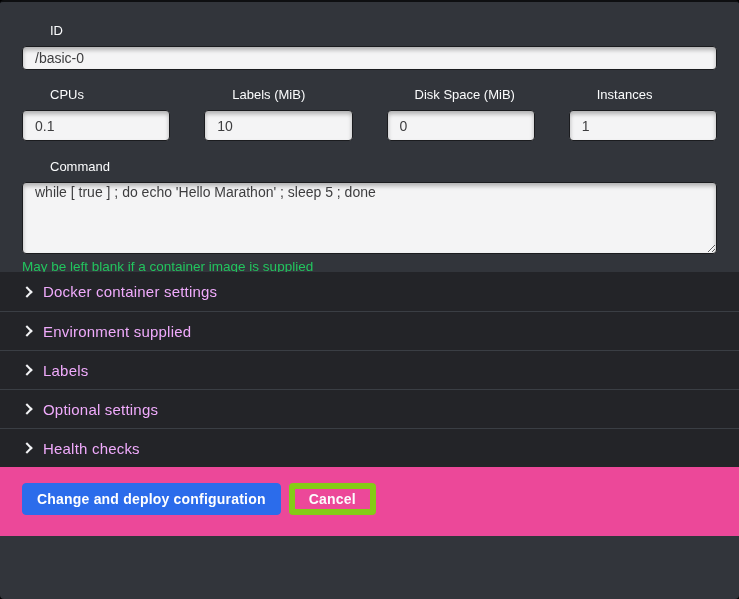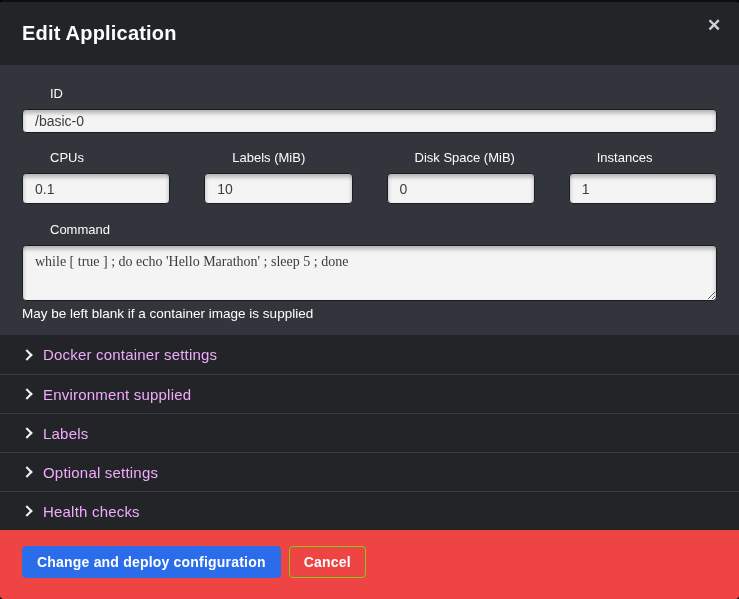--- a/index.html
+++ b/index.html
@@ -76,31 +76,30 @@
   }
   .grid-4 {
     margin-top: 17px;
     display: grid;
     grid-template-columns: repeat(4, 1fr);
     gap: 34px;
   }
   .grid-4 .text-input { height: 31px; }
   .command-block { margin-top: 18px; }
   .command-textarea {
-    height: 56px;
-    padding: 7px 12px;
+    height: 72px;
+    padding: 0 12px;
     line-height: 1.35;
     resize: both;
     display: block;
-    font-family: Liberation Serif, serif;
   }
   .help-text {
     margin-top: 5px;
     font-size: 13.5px;
-    color: #ffffff;
+    color: #22c55e;
   }
   
   .sections {
     background: #232428;
     height: 195px;
     flex: 0 0 auto;
   }
   .section-row {
     height: 39px;
     display: flex;
@@ -123,21 +122,21 @@
     flex: 0 0 auto;
   }
   .section-label {
     font-size: 15px;
     font-weight: 400;
     color: #f0abfc;
     letter-spacing: .2px;
   }
   
   .modal-footer {
-    background: #ef4444;
+    background: #ec4899;
     height: 69px;
     flex: 0 0 auto;
     display: flex;
     align-items: flex-start;
     padding: 16px 22px 0 22px;
     gap: 8px;
   }
   .btn {
     height: 32px;
     border-radius: 4px;
@@ -148,33 +147,29 @@
     cursor: pointer;
     letter-spacing: .2px;
   }
   .btn-primary {
     background: var(--accent, #2b6ceb);
     border: 1px solid var(--accent, #2b6ceb);
     color: #ffffff;
   }
   .btn-cancel {
     background: transparent;
-    border: 1px solid #84cc16;
+    border: 6px solid #84cc16;
     color: #fbfcfd;
   }
 </style>
 </head>
 <body>
 
 <div class="modal">
 
-  <div class="modal-header">
-    <h1 class="modal-title">Edit Application</h1>
-    <button class="close-btn">✕</button>
-  </div>
 
   <div class="form-area">
 
     <div>
       <label class="field-label">ID</label>
       <input class="text-input" type="text" value="/basic-0" style="">
     </div>
 
     <div class="grid-4">
       <div>

